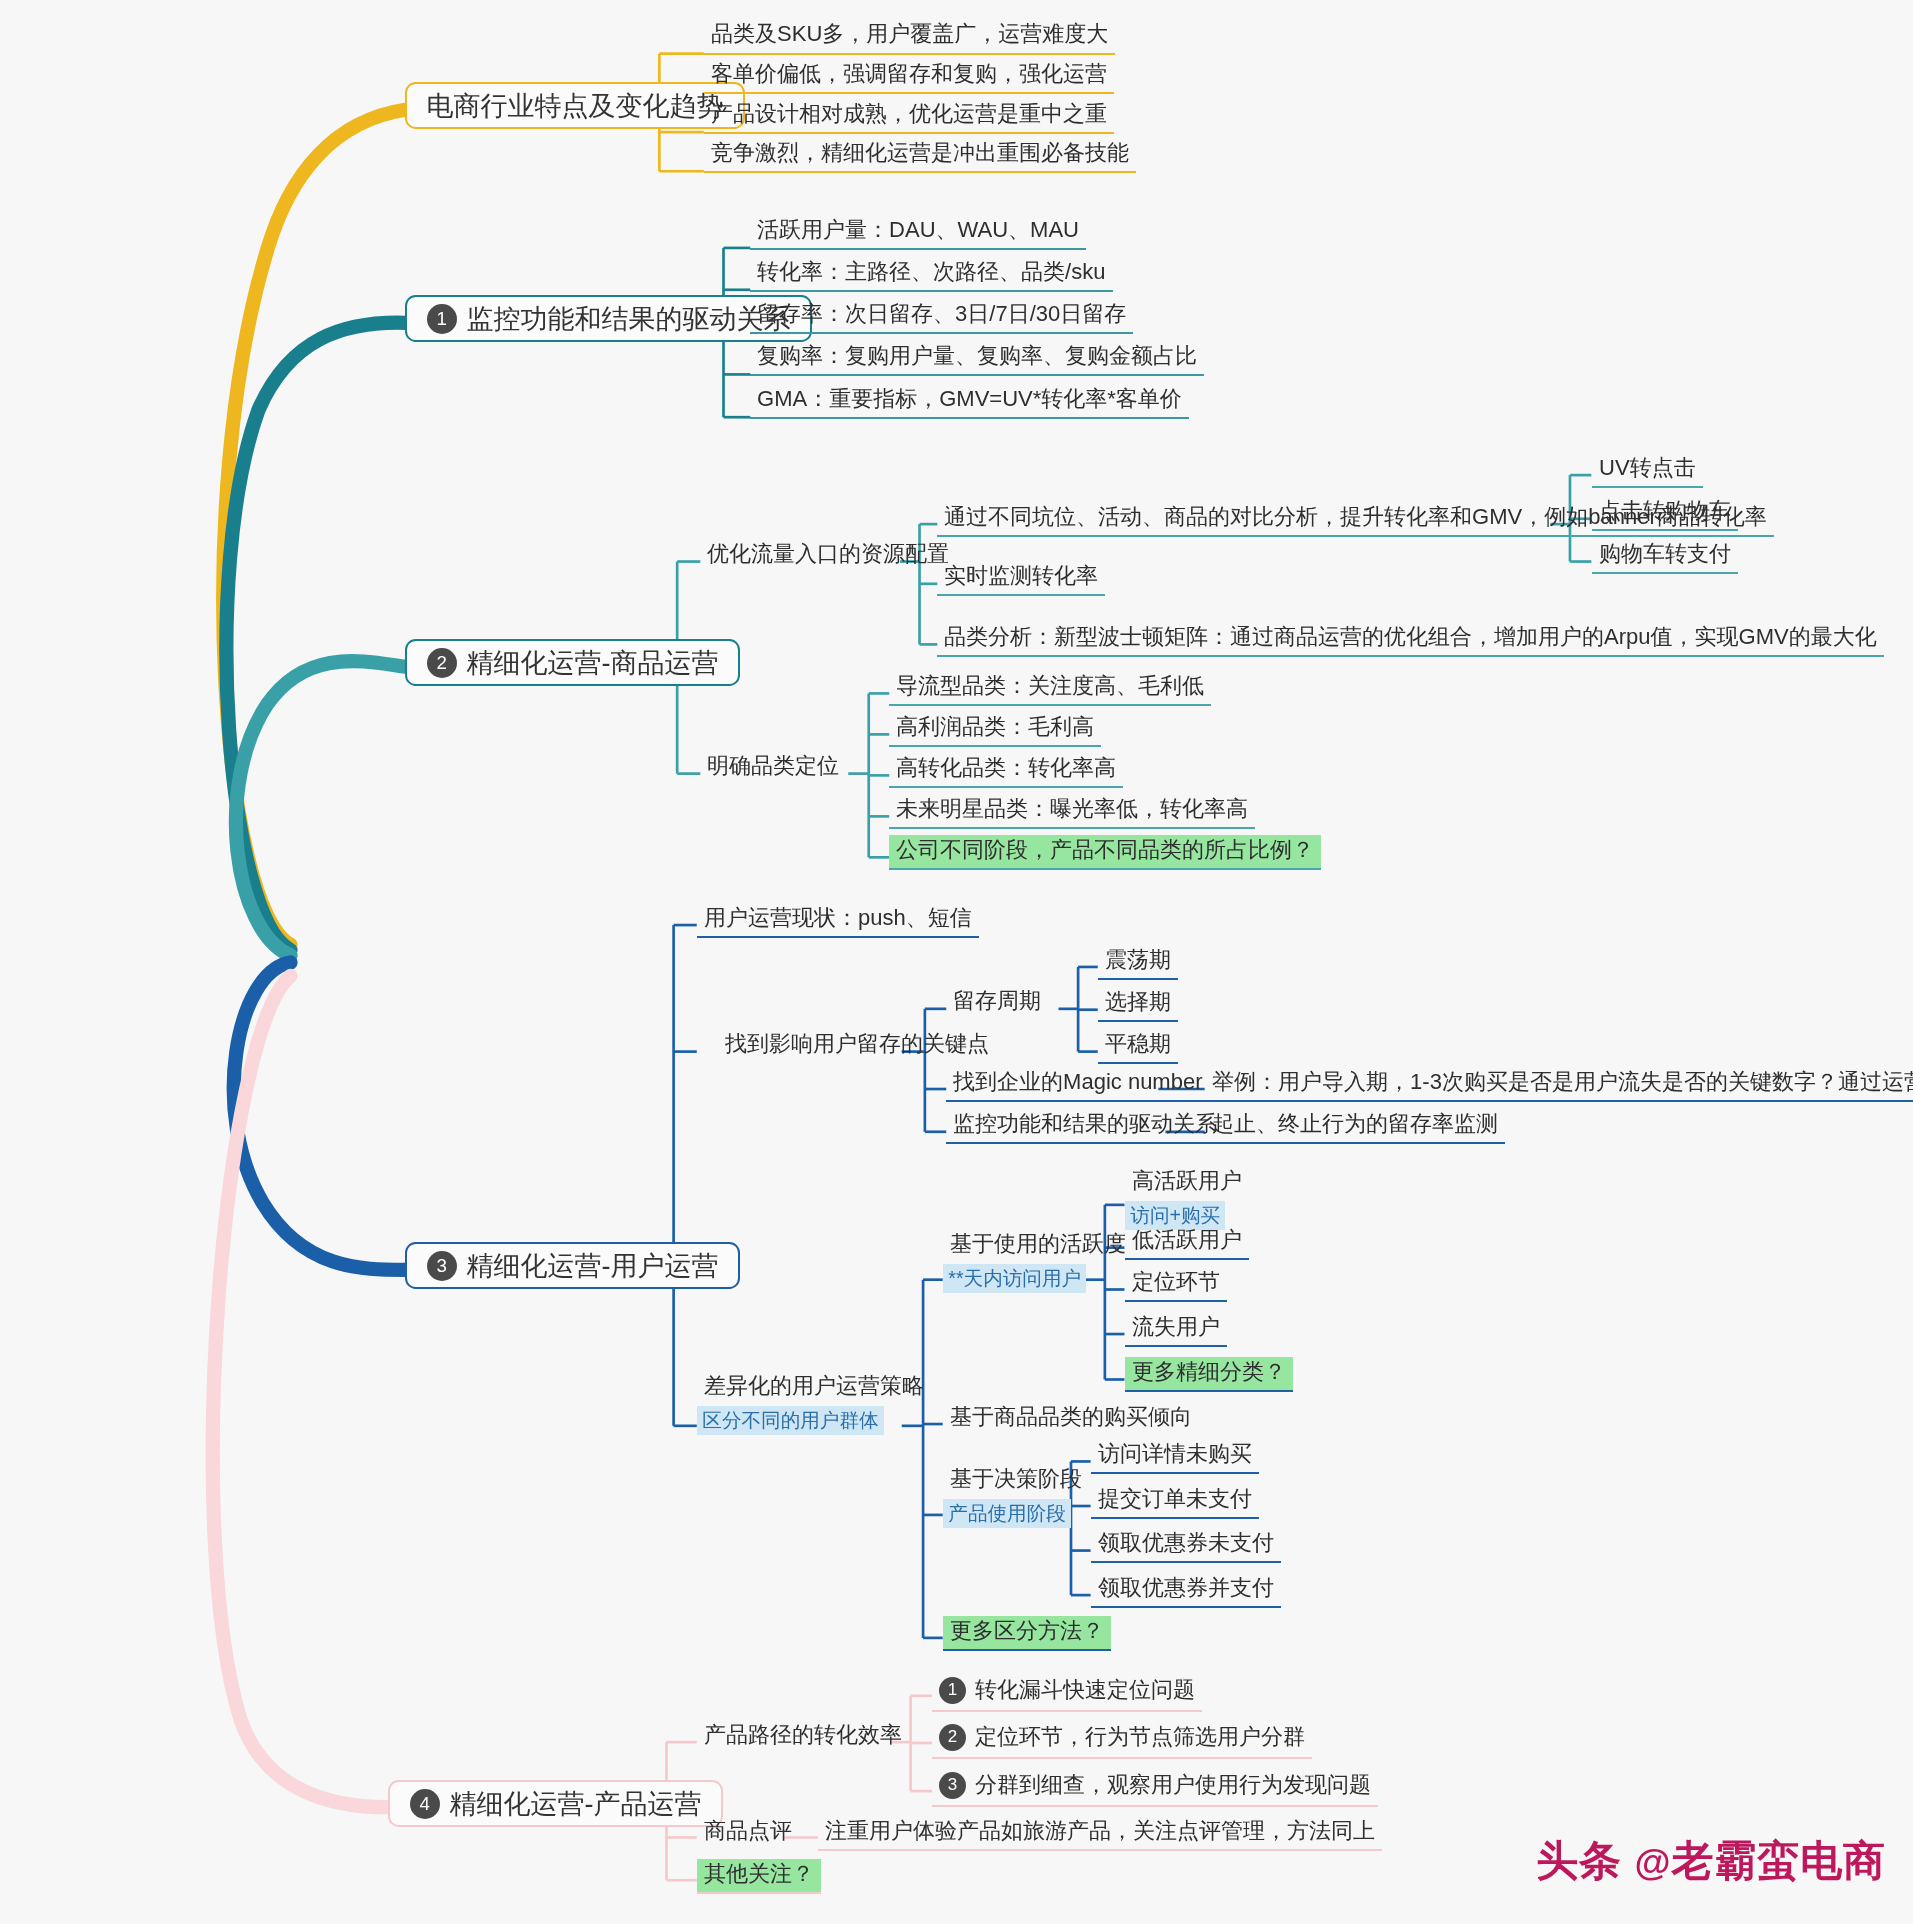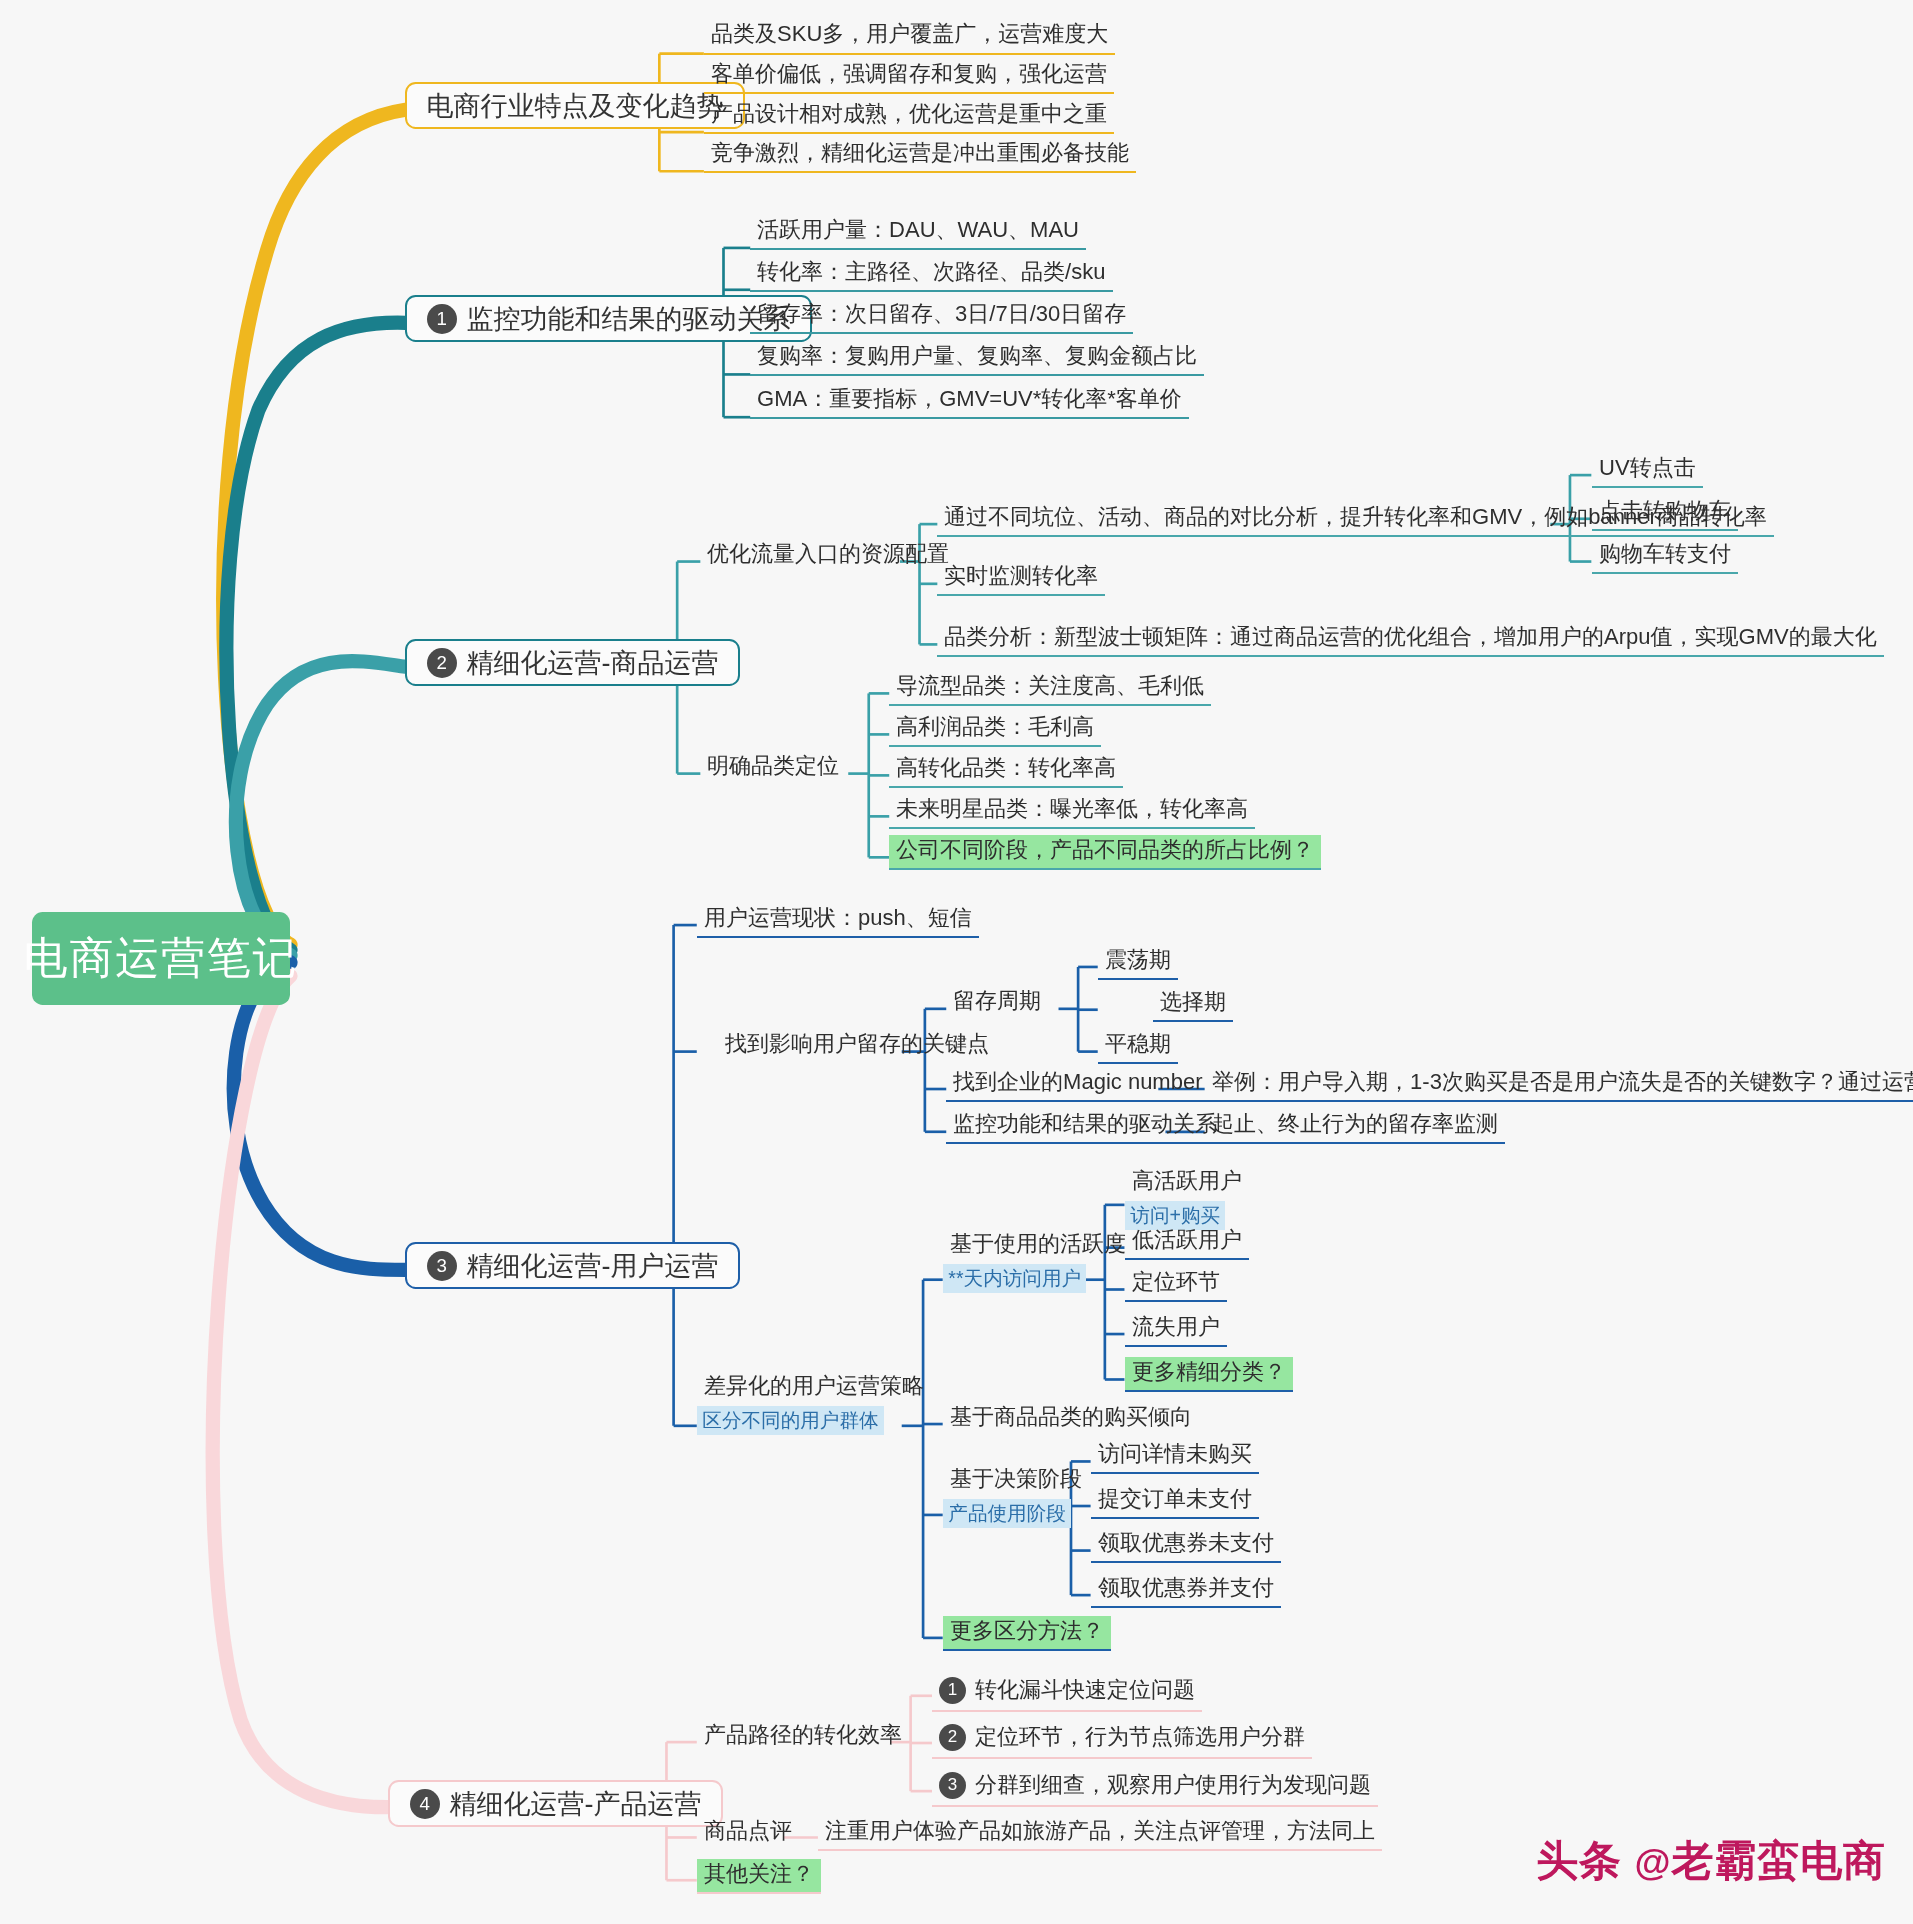--- a/index.html
+++ b/index.html
@@ -176,23 +176,20 @@
 
     <path d="M1000,1955 H1022" stroke="#f5c9cc" stroke-width="3" fill="none"></path>
     <path d="M1022,1903 V2010" stroke="#f5c9cc" stroke-width="3" fill="none"></path>
     <path d="M1022,1903 H1046" stroke="#f5c9cc" stroke-width="3" fill="none"></path>
     <path d="M1022,1956 H1046" stroke="#f5c9cc" stroke-width="3" fill="none"></path>
     <path d="M1022,2010 H1046" stroke="#f5c9cc" stroke-width="3" fill="none"></path>
 
     <path d="M880,2062 H918" stroke="#f5c9cc" stroke-width="3" fill="none"></path>
   </svg>
 
-  <div class="node root">
-    <span>电商运营笔记</span>
-  </div>
 
   <div class="node l1 yellow" style="left:405px;top:82px;">
     <span>电商行业特点及变化趋势</span>
   </div>
   <div class="node leaf u-yellow" style="left:704px;top:19.6px;">
     <span>品类及SKU多，用户覆盖广，运营难度大</span>
   </div>
   <div class="node leaf u-yellow" style="left:704px;top:59px;">
     <span>客单价偏低，强调留存和复购，强化运营</span>
   </div>
@@ -281,21 +278,21 @@
 
   <div class="node leaf plain" style="left:718px;top:1029px;">
     <span>找到影响用户留存的关键点</span>
   </div>
   <div class="node leaf plain" style="left:946px;top:986px;">
     <span>留存周期</span>
   </div>
   <div class="node leaf u-blue" style="left:1098px;top:945px;">
     <span>震荡期</span>
   </div>
-  <div class="node leaf u-blue" style="left:1153px;top:987px;text-align:right;">
+  <div class="node leaf u-blue" style="left:1098px;top:987px;text-align:right;">
     <span>选择期</span>
   </div>
   <div class="node leaf u-blue" style="left:1098px;top:1029px;">
     <span>平稳期</span>
   </div>
 
   <div class="node leaf u-blue" style="left:946px;top:1067px;">
     <span>找到企业的Magic number</span>
   </div>
   <div class="node leaf u-blue" style="left:1205px;top:1067px;">

